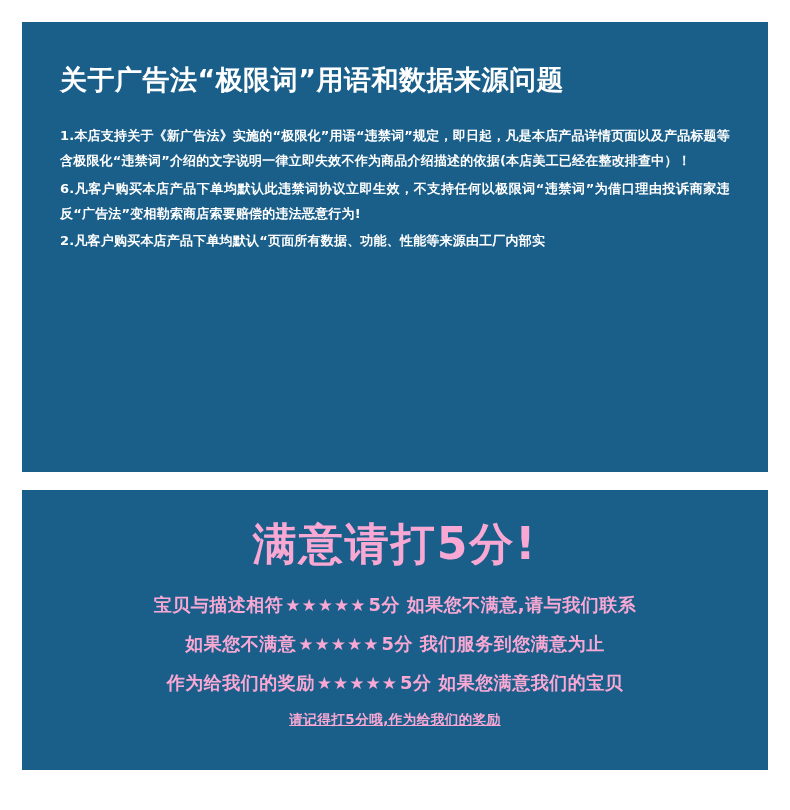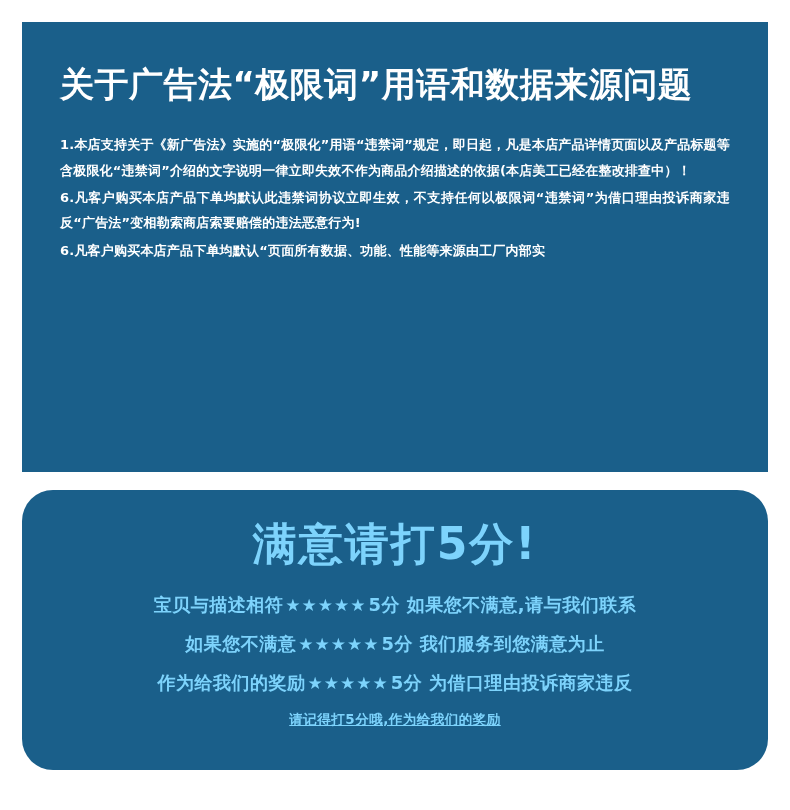--- a/index.html
+++ b/index.html
@@ -29,21 +29,21 @@
     width: 100%;
     box-sizing: border-box;
     color: #ffffff;
   }
   
   .panel-notice {
     height: 450px;
     padding: 40px 38px 0 38px;
   }
   .notice-title {
-    font-size: 34px;
+    font-size: 27px;
     font-weight: bold;
     letter-spacing: 0.5px;
     line-height: 1.3;
     margin: 0 0 26px 0;
     white-space: nowrap;
   }
   .notice-body {
     font-size: 13px;
     line-height: 1.95;
     font-weight: bold;
@@ -90,38 +90,38 @@
 </head>
 <body>
 
 <div class="page" style="background: rgb(255, 255, 255);">
 
   <section class="panel panel-notice" style="background: rgb(26, 95, 138); color: rgb(255, 255, 255);">
     <h1 class="notice-title">关于广告法“极限词”用语和数据来源问题</h1>
     <div class="notice-body">
       <p class="notice-para">1.本店支持关于《新广告法》实施的“极限化”用语“违禁词”规定，即日起，凡是本店产品详情页面以及产品标题等含极限化“违禁词”介绍的文字说明一律立即失效不作为商品介绍描述的依据(本店美工已经在整改排查中）！</p>
       <p class="notice-para">6.凡客户购买本店产品下单均默认此违禁词协议立即生效，不支持任何以极限词“违禁词”为借口理由投诉商家违反“广告法”变相勒索商店索要赔偿的违法恶意行为!</p>
-      <p class="notice-para">6.凡客户购买本店产品下单均默认“页面所有数据、功能、性能等来源由工厂内部实</p>
+      <p class="notice-para">2.凡客户购买本店产品下单均默认“页面所有数据、功能、性能等来源由工厂内部实</p>
     </div>
   </section>
 
-  <section class="panel panel-rating" style="background: rgb(26, 95, 138); color: #7dd3fc; border-radius: 31px;">
+  <section class="panel panel-rating" style="background: rgb(26, 95, 138); color: #f9a8d4;">
     <h2 class="rating-title">满意请打5分!</h2>
 
     <p class="rating-line">
       <span>宝贝与描述相符</span><span class="stars">★★★★★</span><span>5分</span>
       <span>如果您不满意,请与我们联系</span>
     </p>
 
     <p class="rating-line">
       <span>如果您不满意</span><span class="stars">★★★★★</span><span>5分</span>
       <span>我们服务到您满意为止</span>
     </p>
 
     <p class="rating-line">
       <span>作为给我们的奖励</span><span class="stars">★★★★★</span><span>5分</span>
-      <span>为借口理由投诉商家违反</span>
+      <span>如果您满意我们的宝贝</span>
     </p>
 
     <p class="rating-footer">请记得打5分哦,作为给我们的奖励</p>
   </section>
 
 </div>
 
 </body></html>

